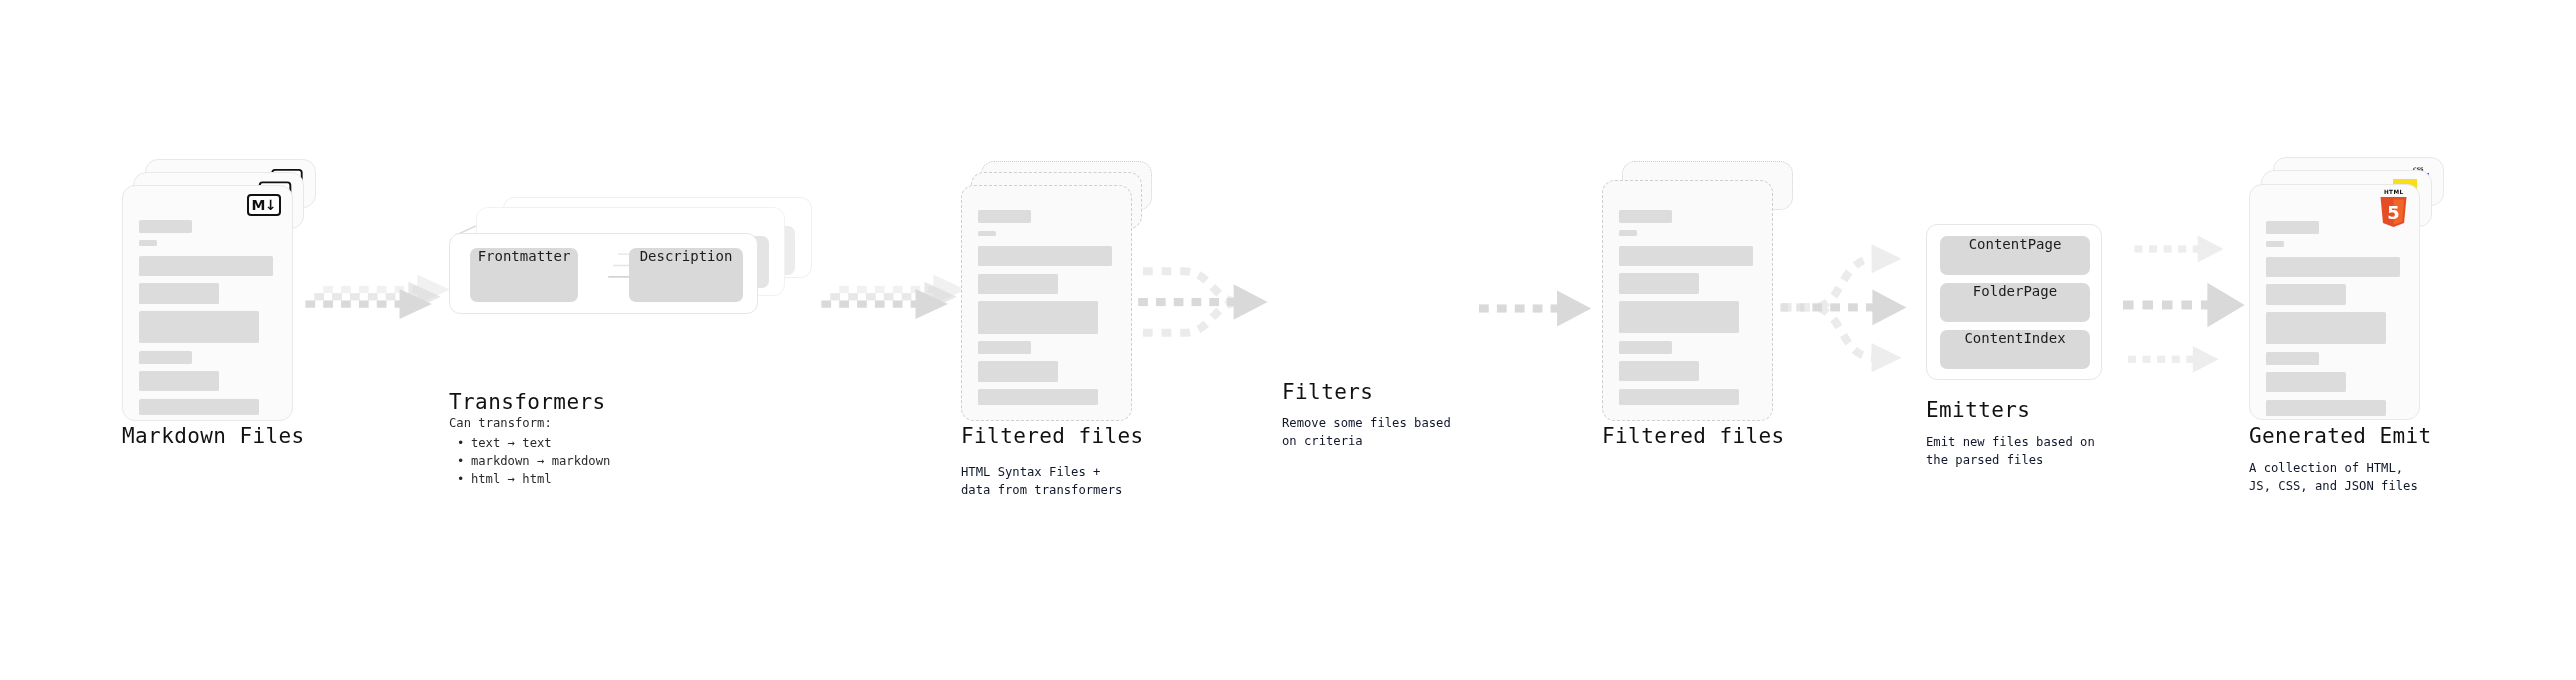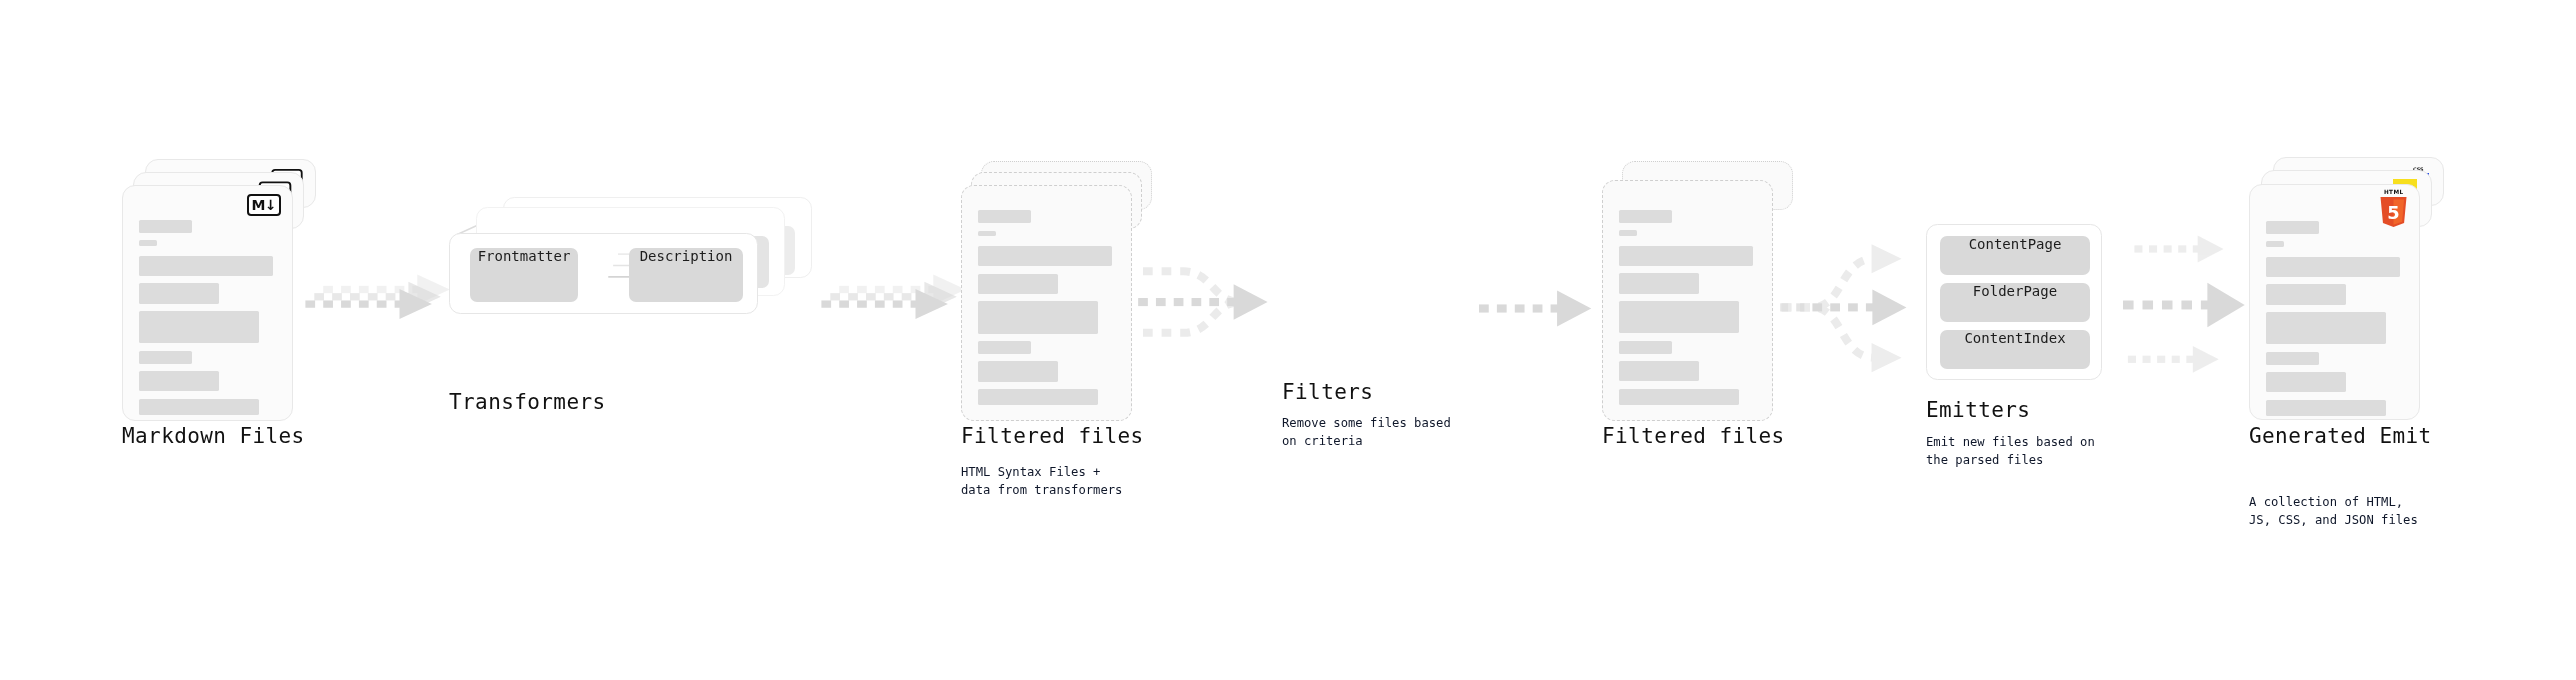--- a/index.html
+++ b/index.html
@@ -183,20 +183,28 @@
 
     <div class="chip" style="position:absolute; left:21px; top:32.5px; width:108px; height:54px;">
       <span>Frontmatter</span>
     </div>
     <div class="chip" style="position:absolute; left:180px; top:32.5px; width:114px; height:54px;">
       <span>Description</span>
     </div>
   </div>
 
   <div class="title" style="left:449px; top:390px;">Transformers</div>
+  <div class="bullets" style="left:449px; top:414px;">
+    <div class="hd">Can transform:</div>
+    <ul>
+      <li>text → text</li>
+      <li>markdown → markdown</li>
+      <li>html → html</li>
+    </ul>
+  </div>
 
   <div class="arrowgroup" style="left:821px; top:268px;">
     <svg width="163" height="73" viewBox="0 0 200 90">
       <g fill="#d9d9d9" opacity="0.35" transform="translate(22,-18)">
         <rect x="0" y="40" width="12" height="9"></rect>
           <rect x="22" y="40" width="12" height="9"></rect>
         <rect x="44" y="40" width="12" height="9"></rect>
           <rect x="66" y="40" width="12" height="9"></rect>
         <rect x="88" y="40" width="12" height="9"></rect>
           <rect x="110" y="40" width="12" height="9"></rect>
@@ -384,17 +392,17 @@
         <div class="bar" style="width:134px;height:20.3px;"></div>
         <div class="bar" style="width:80px;height:20.3px;"></div>
         <div class="bar" style="width:120px;height:32.5px;"></div>
         <div class="bar" style="width:53px;height:13px;"></div>
         <div class="bar" style="width:80px;height:20.3px;"></div>
         <div class="bar" style="width:120px;height:16.3px;"></div>
       </div>
     </div>
   </div>
   <div class="title" style="left:2249px; top:424px;">Generated Emit</div>
-  <div class="subtitle" style="left:2249px; top:459px;margin-top:34px;">A collection of HTML,
+  <div class="subtitle" style="left:2249px; top:459px;">A collection of HTML,
 JS, CSS, and JSON files</div>
 
 </div>
 
 
 </body></html>

